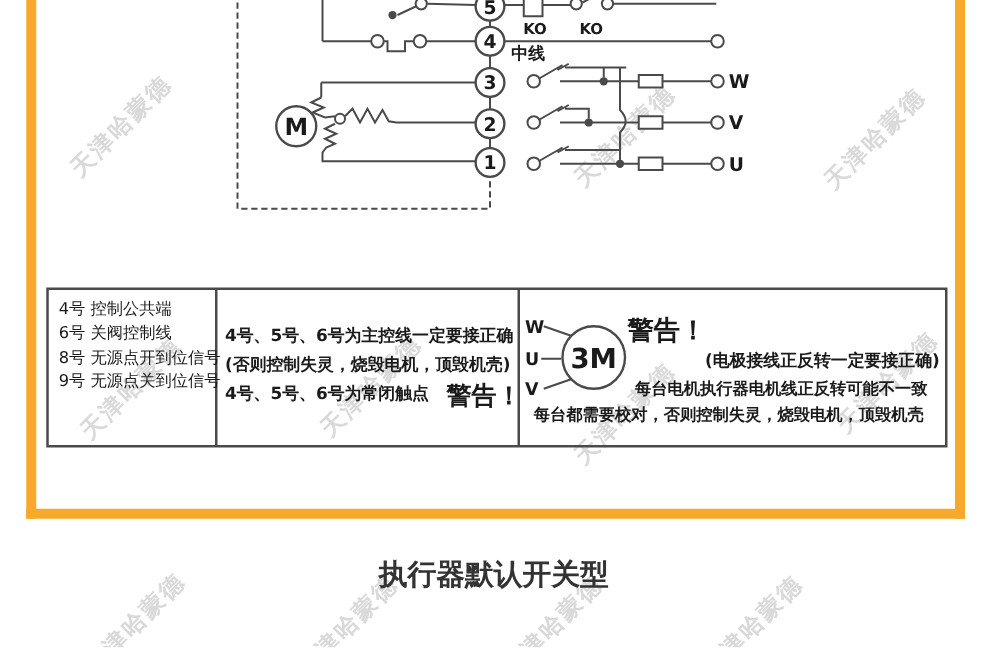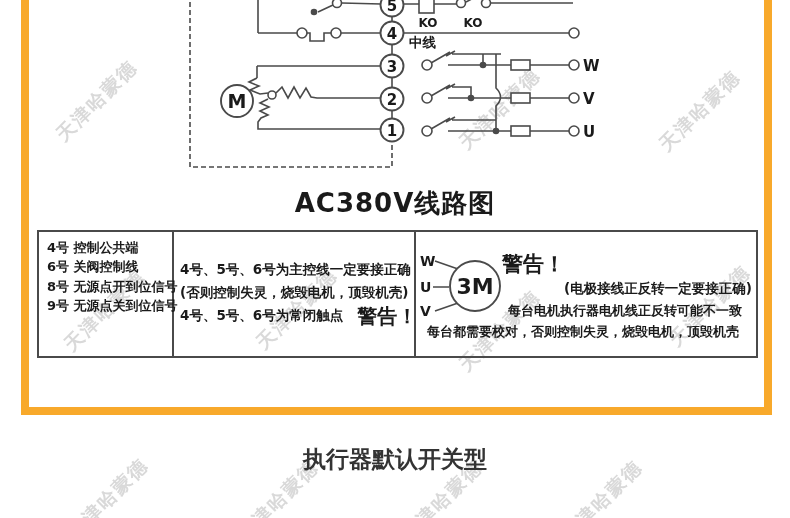--- a/index.html
+++ b/index.html
@@ -20,21 +20,21 @@
   .dt{fill:var(--line,#4a4a4a);stroke:none;}
   .fs{fill:#fff;stroke:var(--line,#4a4a4a);stroke-width:1.6;}
   .tx{fill:var(--ink,#1a1a1a);font-weight:700;}
   .title{position:absolute;left:0;top:186px;width:100%;text-align:center;
          font-size:26px;font-weight:700;letter-spacing:1px;}
   
   .tbl{position:absolute;left:37px;top:230px;width:721px;height:128px;
        border:2px solid var(--line,#4a4a4a);box-sizing:border-box;display:flex;}
   .cell{box-sizing:border-box;height:100%;}
   .c1{width:135px;border-right:2px solid var(--line,#4a4a4a);padding:6px 0 0 8px;}
-  .c1 div{font-size:13px;font-weight:700;line-height:19.3px;white-space:nowrap;}
+  .c1 div{font-size:13px;font-weight:400;line-height:19.3px;white-space:nowrap;}
   .c2{width:242px;border-right:2px solid var(--line,#4a4a4a);padding:26px 0 0 6px;}
   .c2 div{font-size:13.5px;font-weight:700;line-height:23px;white-space:nowrap;}
   .c2 .row3{display:flex;align-items:center;}
   .c2 .warn{font-size:20px;font-weight:700;margin-left:14px;line-height:22px;}
   .c3{width:346px;position:relative;}
   .c3 .abs{position:absolute;font-weight:700;white-space:nowrap;}
   .c3 .warn{left:86px;top:18px;font-size:21px;}
   .c3 .l1{left:183px;top:26px;font-size:13.5px;}
   .c3 .l2{left:148px;top:48px;font-size:13.5px;}
   .c3 .l3{left:92px;top:70px;font-size:13px;}
@@ -145,21 +145,20 @@
       </g>
 
       <text class="tx" x="428" y="27" font-size="12" text-anchor="middle">KO</text>
       <text class="tx" x="473" y="27" font-size="12" text-anchor="middle">KO</text>
       <text class="tx" x="409" y="47" font-size="13.5">中线</text>
       <text class="tx" x="583" y="70.5" font-size="15">W</text>
       <text class="tx" x="583" y="103.5" font-size="15">V</text>
       <text class="tx" x="583" y="136.5" font-size="15">U</text>
     </svg>
 
-    <div class="title">AC380V线路图</div>
 
     <div class="tbl">
       <div class="cell c1">
         <div>4号 控制公共端</div>
         <div>6号 关阀控制线</div>
         <div>8号 无源点开到位信号</div>
         <div>9号 无源点关到位信号</div>
       </div>
       <div class="cell c2">
         <div>4号、5号、6号为主控线一定要接正确</div>

